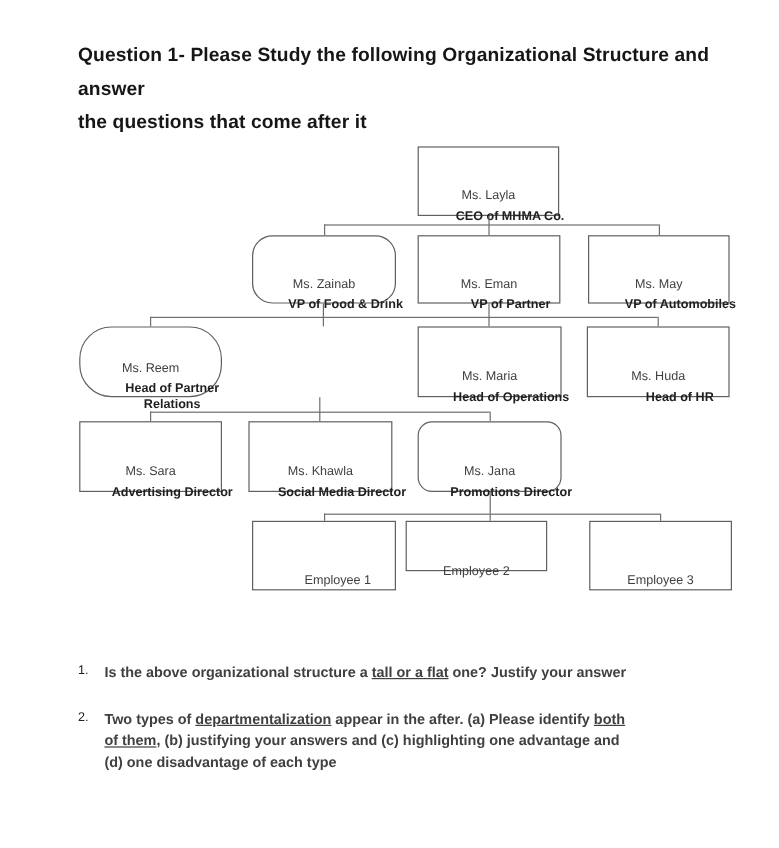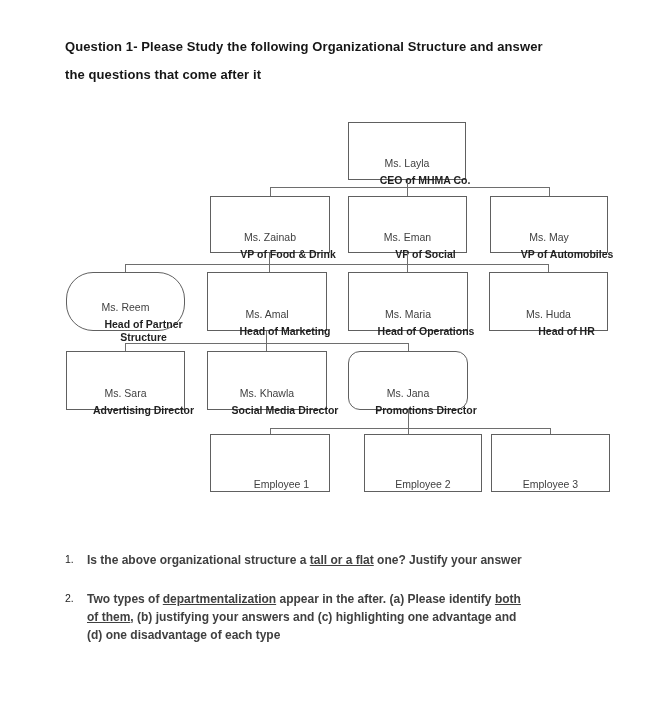--- a/index.html
+++ b/index.html
@@ -6,21 +6,21 @@
   .page{
     position:relative;
     width:649px;height:707px;
     background:#ffffff;
     overflow:hidden;
     font-family:"Liberation Sans", sans-serif;
     color:#1a1a1a;
   }
   .doc-title{
     position:absolute;left:65px;top:33px;width:545px;
-    font-size:13px;font-weight:bold;line-height:28px;color:#161616;
+    font-size:16px;font-weight:bold;line-height:28px;color:#161616;
     letter-spacing:0.1px;
   }
   .chart{position:absolute;left:0;top:0;width:649px;height:520px;}
   .node{
     position:absolute;
     box-sizing:border-box;
     border:1px solid #606060;
     background:#ffffff;
     display:flex;flex-direction:column;
     align-items:center;justify-content:center;
@@ -56,49 +56,43 @@
     <div>Question 1- Please Study the following Organizational Structure and answer</div>
     <div>the questions that come after it</div>
   </div>
   <div class="chart" id="org-chart">
       <div class="node" style="left: 348px; top: 122px; width: 118px; height: 58px;">
         <div class="node-name">Ms. Layla</div>
         <div class="node-title">
           <div>CEO of MHMA Co.</div>
         </div>
       </div>
-      <div class="node" style="left: 210px; top: 196px; width: 120px; height: 57px;">
+      <div class="node" style="left: 210px; top: 196px; width: 120px; height: 57px; border-radius: 17px;">
         <div class="node-name">Ms. Zainab</div>
         <div class="node-title">
           <div>VP of Food &amp; Drink</div>
         </div>
       </div>
       <div class="node" style="left: 348px; top: 196px; width: 119px; height: 57px;">
         <div class="node-name">Ms. Eman</div>
         <div class="node-title">
-          <div>VP of Social</div>
+          <div>VP of Partner</div>
         </div>
       </div>
       <div class="node" style="left: 490px; top: 196px; width: 118px; height: 57px;">
         <div class="node-name">Ms. May</div>
         <div class="node-title">
           <div>VP of Automobiles</div>
         </div>
       </div>
       <div class="node" style="left: 66px; top: 272px; width: 119px; height: 59px; border-radius: 27px;">
         <div class="node-name">Ms. Reem</div>
         <div class="node-title">
           <div>Head of Partner</div>
-          <div>Structure</div>
-        </div>
-      </div>
-      <div class="node" style="left: 207px; top: 272px; width: 120px; height: 59px;">
-        <div class="node-name">Ms. Amal</div>
-        <div class="node-title">
-          <div>Head of Marketing</div>
+          <div>Relations</div>
         </div>
       </div>
       <div class="node" style="left: 489px; top: 272px; width: 119px; height: 59px;">
         <div class="node-name">Ms. Huda</div>
         <div class="node-title">
           <div>Head of HR</div>
         </div>
       </div>
       <div class="node" style="left: 348px; top: 272px; width: 120px; height: 59px;">
         <div class="node-name">Ms. Maria</div>
@@ -120,21 +114,21 @@
       </div>
       <div class="node" style="left: 348px; top: 351px; width: 120px; height: 59px; border-radius: 12px;">
         <div class="node-name">Ms. Jana</div>
         <div class="node-title">
           <div>Promotions Director</div>
         </div>
       </div>
       <div class="node" style="left: 210px; top: 434px; width: 120px; height: 58px; padding-left: 23px;">
         <div class="node-name">Employee 1</div>
       </div>
-      <div class="node" style="left: 364px; top: 434px; width: 118px; height: 58px;">
+      <div class="node" style="left: 338px; top: 434px; width: 118px; height: 42px;">
         <div class="node-name">Employee 2</div>
       </div>
       <div class="node" style="left: 491px; top: 434px; width: 119px; height: 58px;">
         <div class="node-name">Employee 3</div>
       </div>
       <div class="conn" style="left: 407px; top: 180px; width: 1px; height: 16px;"></div>
       <div class="conn" style="left: 270px; top: 187px; width: 279px; height: 1px;"></div>
       <div class="conn" style="left: 270px; top: 187px; width: 1px; height: 9px;"></div>
       <div class="conn" style="left: 549px; top: 187px; width: 1px; height: 9px;"></div>
       <div class="conn" style="left: 125px; top: 264px; width: 423px; height: 1px;"></div>

